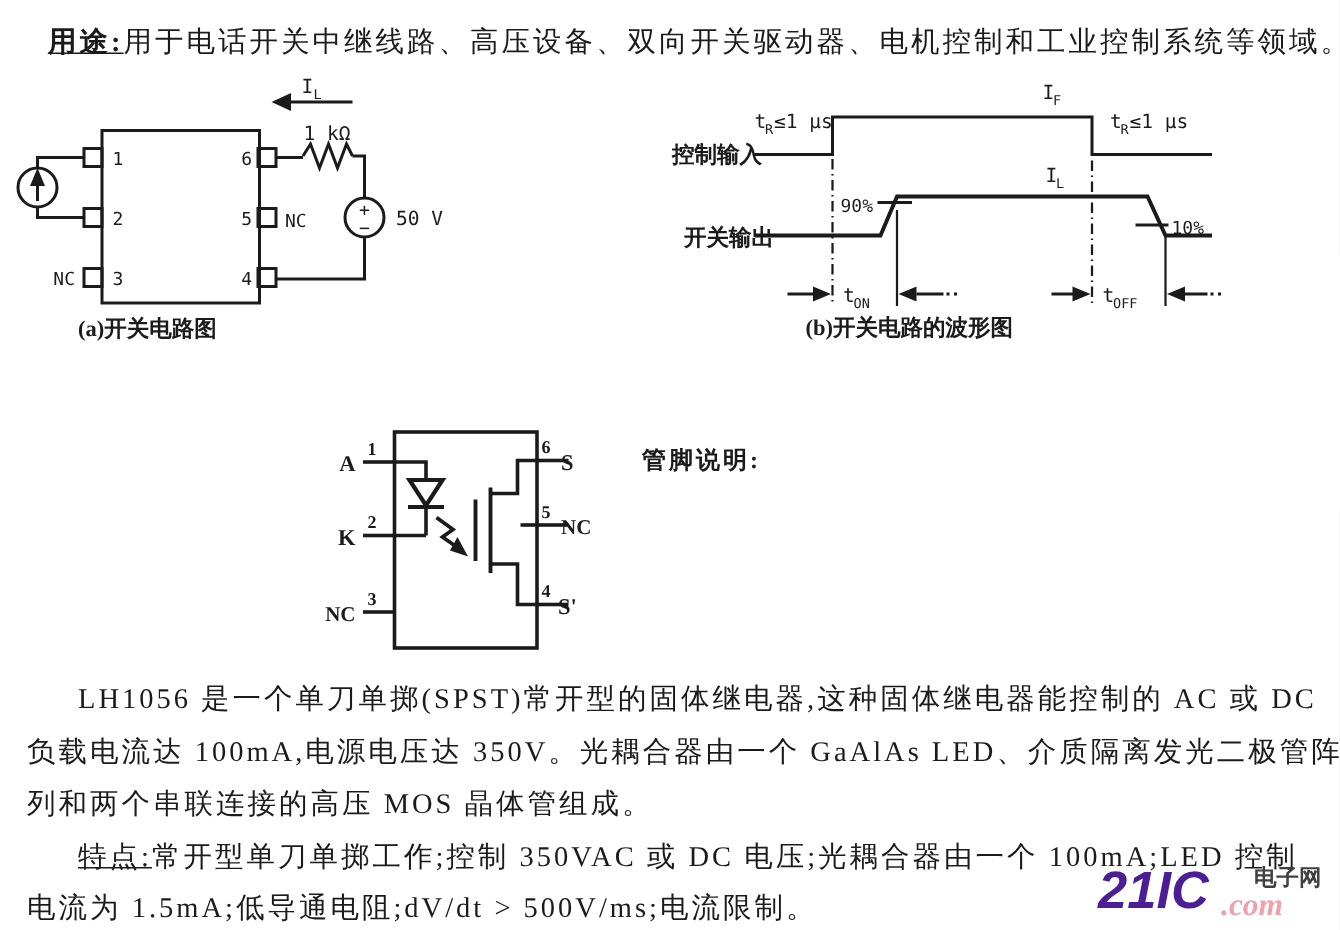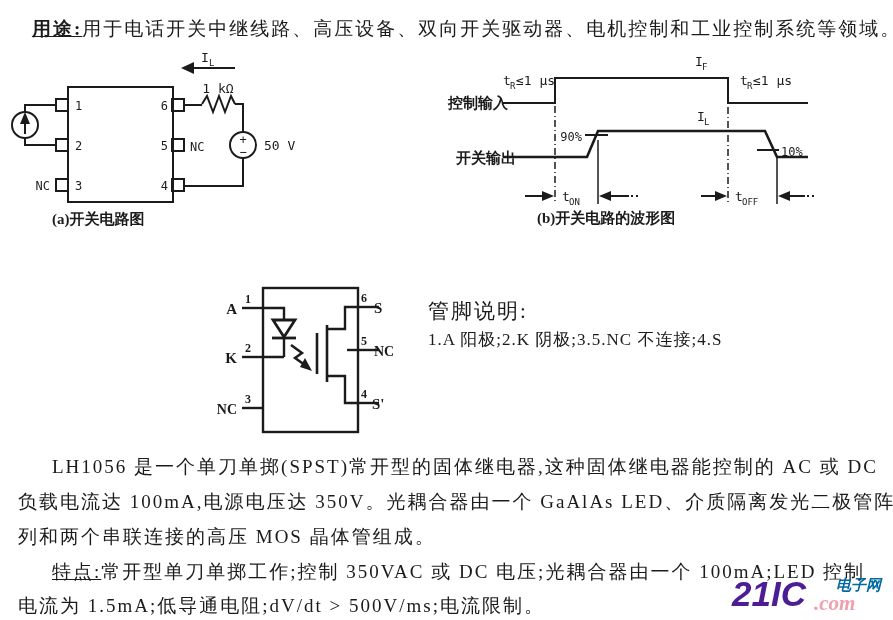--- a/index.html
+++ b/index.html
@@ -6,21 +6,21 @@
   .page{
     position:relative;width:893px;height:620px;background:#ffffff;
     font-family:"Liberation Serif","DejaVu Serif",serif;color:#1b1b1b;
     overflow:hidden;margin:0 auto;padding-left:32px;
   }
   .abs{position:absolute;}
   .cn{letter-spacing:2px;font-size:19px;line-height:35px;white-space:nowrap;}
   .hdr-label{font-weight:bold;text-decoration:underline;}
   .feat-label{font-weight:normal;text-decoration:underline;}
   .pin-notes{width:330px;font-size:17px;letter-spacing:1px;}
-  .pin-notes .title{font-weight:normal;font-size:21px;letter-spacing:2px;}
+  .pin-notes .title{font-weight:bold;font-size:16px;margin-bottom:12px;letter-spacing:2px;}
   .pin-notes .line{line-height:30px;white-space:nowrap;}
   svg{position:absolute;left:0;top:0;}
   svg text{fill:#1b1b1b;}
   .mono{font-family:"DejaVu Sans Mono","Liberation Mono",monospace;}
   .cjk{font-family:"Liberation Serif","DejaVu Serif",serif;font-weight:bold;}
   .wm{position:absolute;left:726px;top:574px;width:167px;height:46px;}
   .wm .brand{position:absolute;left:6px;top:0px;font-size:35px;font-weight:bold;
     font-family:"Liberation Sans","DejaVu Sans",sans-serif;font-style:italic;}
   .wm .cn-tag{position:absolute;left:110px;top:2px;font-size:15px;font-weight:bold;}
   .wm .com{position:absolute;left:56px;top:17px;font-size:21px;font-weight:bold;
@@ -154,35 +154,34 @@
     <text class="cjk" x="361" y="302" font-size="12">6</text>
     <text class="cjk" x="361" y="345" font-size="12">5</text>
     <text class="cjk" x="361" y="398" font-size="12">4</text>
     <text class="cjk" x="374" y="313" font-size="15">S</text>
     <text class="cjk" x="374" y="356" font-size="14">NC</text>
     <text class="cjk" x="372" y="409" font-size="15">S'</text>
   </svg>
 
   <div class="abs pin-notes" style="left:428px;top:297px;">
     <div class="title">管脚说明:</div>
-    <div class="line">1.A 阳极;2.K 阴极;3.5.NC 不连接;4.S</div>
   </div>
 
   <div class="abs" style="left:18px;top:449px;">
     <div class="cn" style="text-indent:34px;">LH1056 是一个单刀单掷(SPST)常开型的固体继电器,这种固体继电器能控制的 AC 或 DC</div>
     <div class="cn">负载电流达 100mA,电源电压达 350V。光耦合器由一个 GaAlAs LED、介质隔离发光二极管阵</div>
     <div class="cn">列和两个串联连接的高压 MOS 晶体管组成。</div>
   </div>
 
   <div class="abs" style="left:18px;top:555px;">
     <div class="cn" style="text-indent:34px;line-height:34px;">
       <span class="feat-label">特点:</span><span>常开型单刀单掷工作;控制 350VAC 或 DC 电压;光耦合器由一个 100mA;LED 控制</span>
     </div>
     <div class="cn" style="line-height:34px;">电流为 1.5mA;低导通电阻;dV/dt &gt; 500V/ms;电流限制。</div>
   </div>
 
   <div class="wm" id="wm">
     <span class="brand" style="color: #4c1d95;">21IC</span>
-    <span class="cn-tag" style="color: #0369a1; font-style: italic;">电子网</span>
+    <span class="cn-tag" style="color: #404040;">电子网</span>
     <span class="com" style="color: rgb(240, 159, 173);">.com</span>
   </div>
 
 </div>
 
 </body></html>

